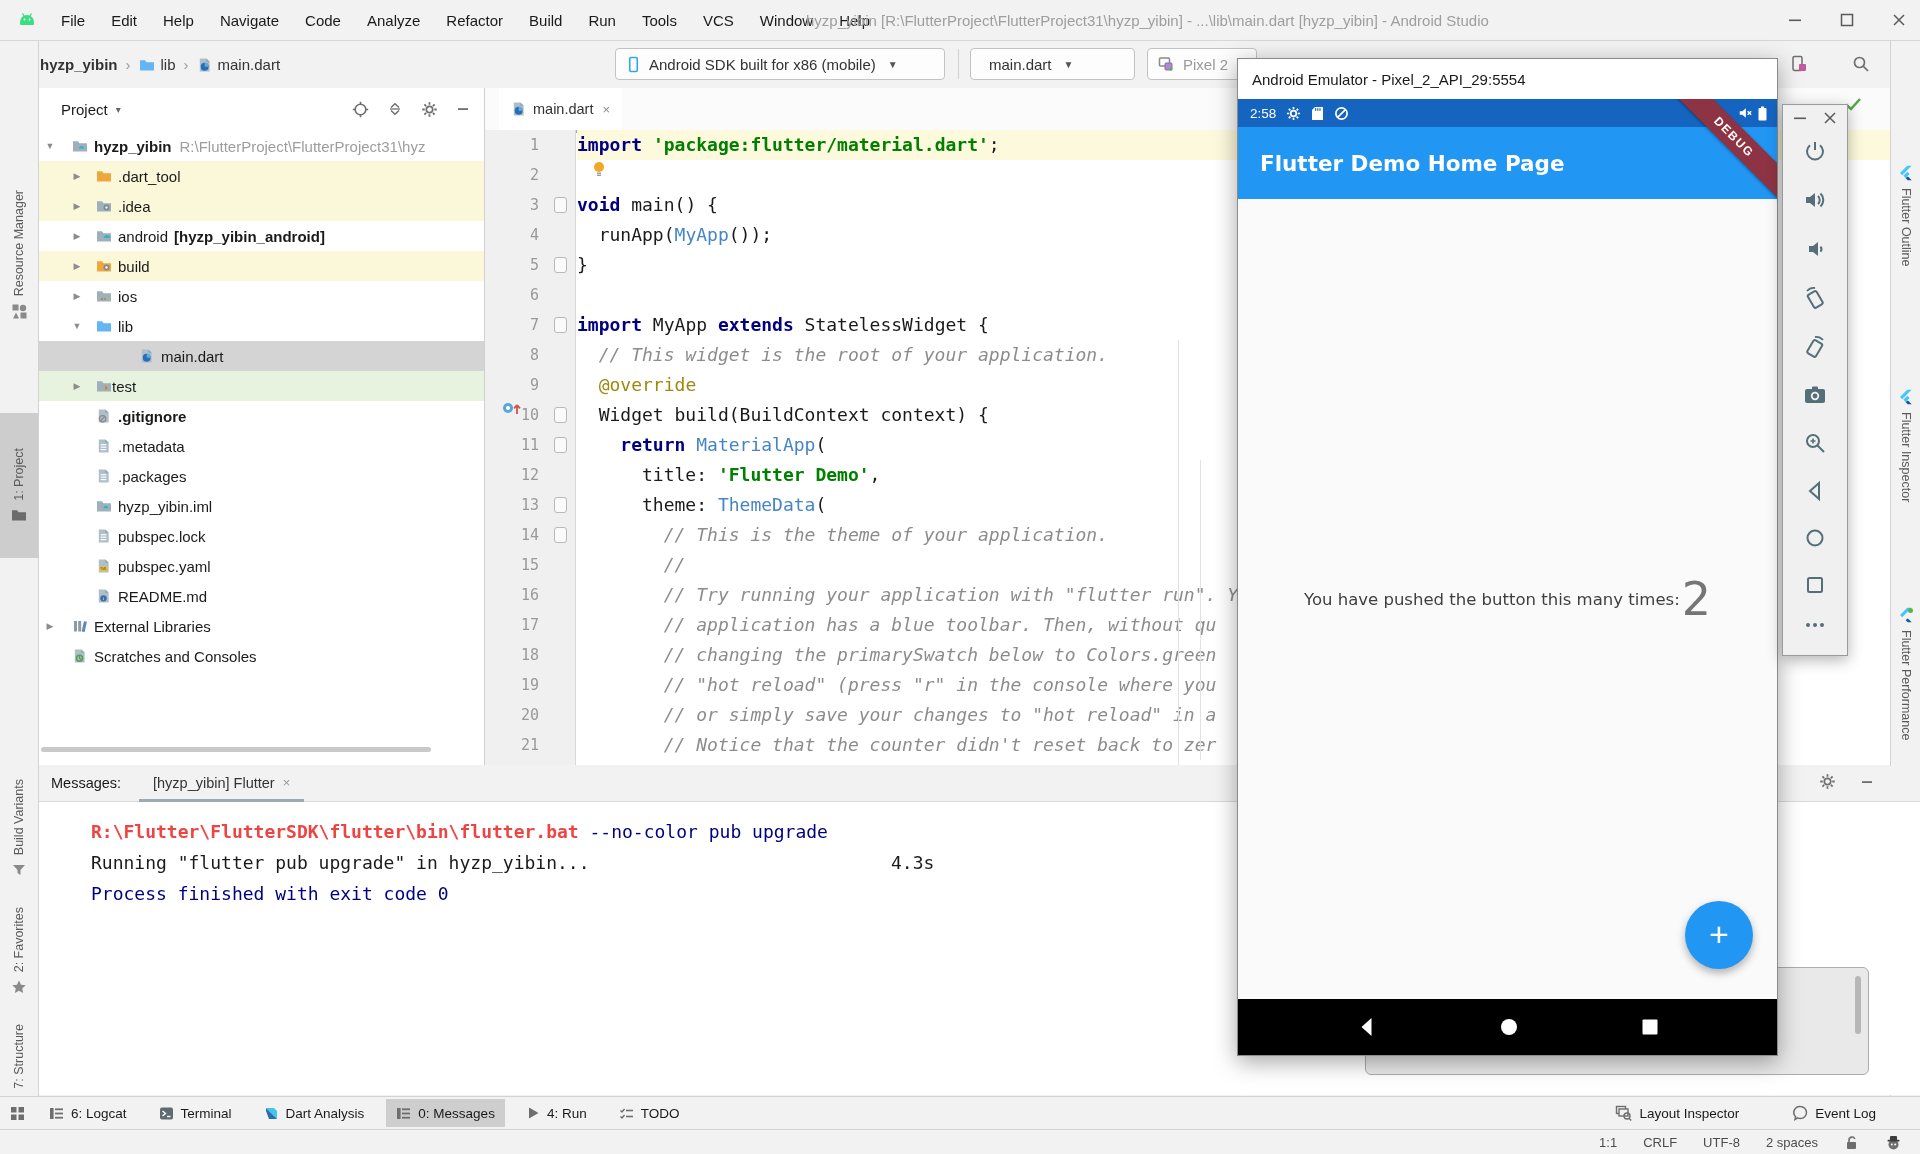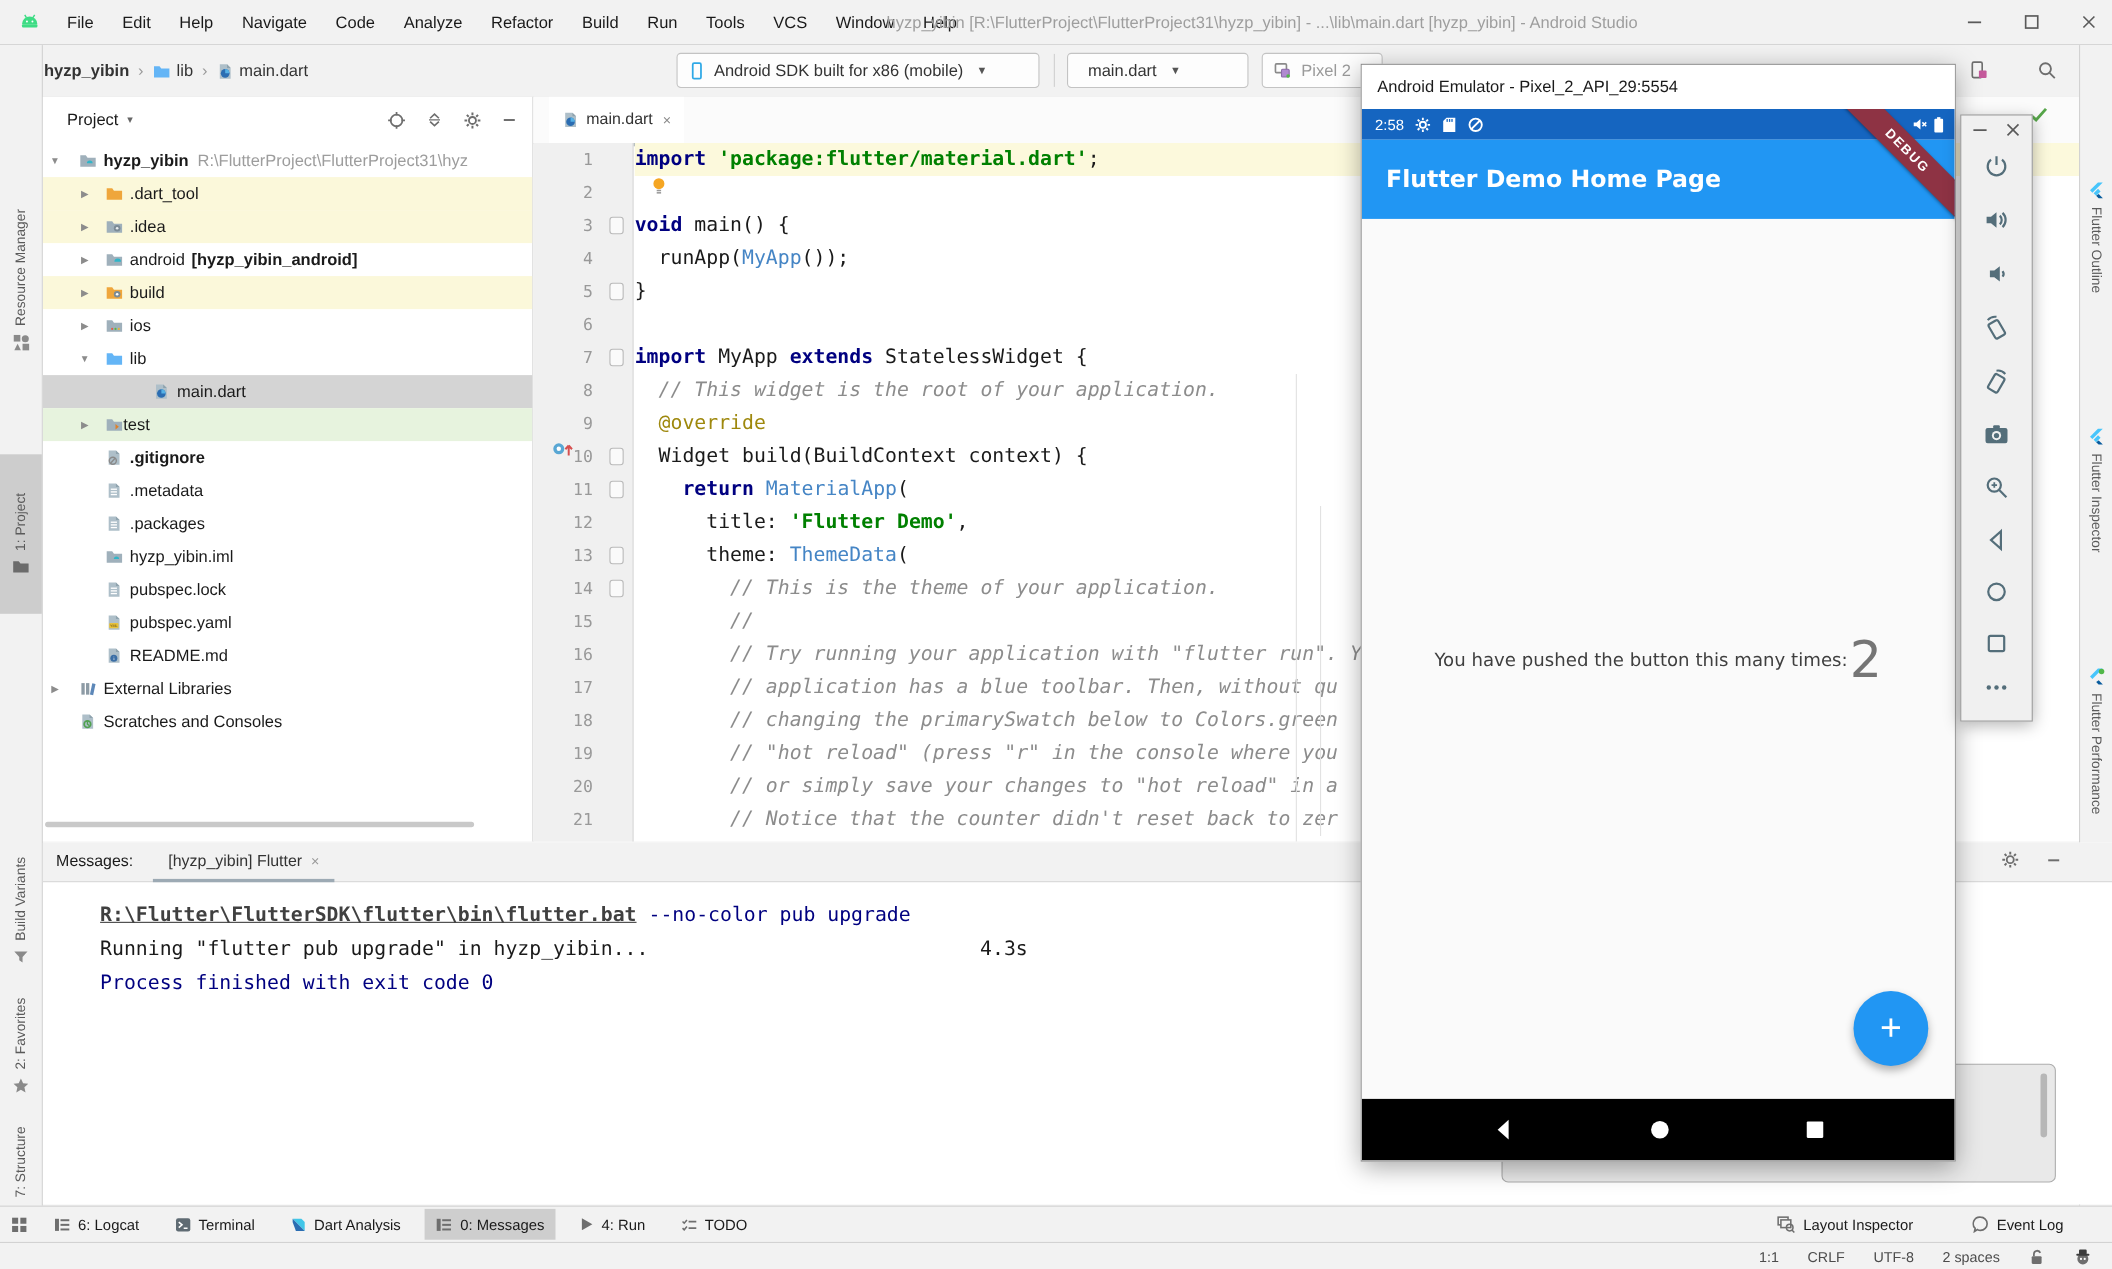--- a/index.html
+++ b/index.html
@@ -62,21 +62,21 @@
   .iguide{position:absolute;width:1px;background:#e2e2e2}
   .inspect-ok{position:absolute;right:24px;top:4px}
   
   .consolewin{left:39px;top:766px;width:1881px;height:329px;background:#fff}
   .con-head{position:absolute;left:0;top:0;width:100%;height:36px;background:#f2f2f2;border-bottom:1px solid #d9d9d9;box-sizing:border-box}
   .con-label{position:absolute;left:12px;top:0;height:33px;display:flex;align-items:center;font-size:14.5px;color:#1a1a1a}
   .con-tab{position:absolute;left:100px;top:0;height:33px;display:flex;align-items:center;gap:8px;padding:0 14px;font-size:14.5px;border-bottom:3px solid #9daab4}
   .con-ico{position:absolute;top:7px;display:flex;gap:24px}
   .con-body{position:absolute;left:0;top:36px;width:100%;height:293px;font-family:"DejaVu Sans Mono",monospace;font-size:18px}
   .con-line{position:absolute;left:52px;height:31px;line-height:31px;white-space:pre}
-  .lnk{color:#404040;font-weight:bold;text-decoration:underline}
+  .lnk{color:#ef4444;font-weight:bold;}
   .navy{color:#000080}.blk{color:#1a1a1a}
   .dur{position:absolute;left:800px;color:#1a1a1a}
   
   .bottombar{left:0;top:1096px;width:1920px;height:32px;background:#f2f2f2;border-top:1px solid #d2d2d2;display:flex;align-items:center}
   .bb-item{display:flex;align-items:center;gap:7px;height:28px;padding:0 10px;font-size:13.5px;color:#1a1a1a;margin-right:12px}
   .bb-sel{background:#cecece}
   .bb-right{position:absolute;right:34px;display:flex;gap:34px}
   .bb-right .bb-item{margin-right:0}
   .statusbar{left:0;top:1129px;width:1920px;height:25px;background:#f2f2f2;border-top:1px solid #d2d2d2}
   .sb-right{position:absolute;right:18px;top:0;height:25px;display:flex;align-items:center;gap:26px;font-size:13px;color:#4c4c4c}

